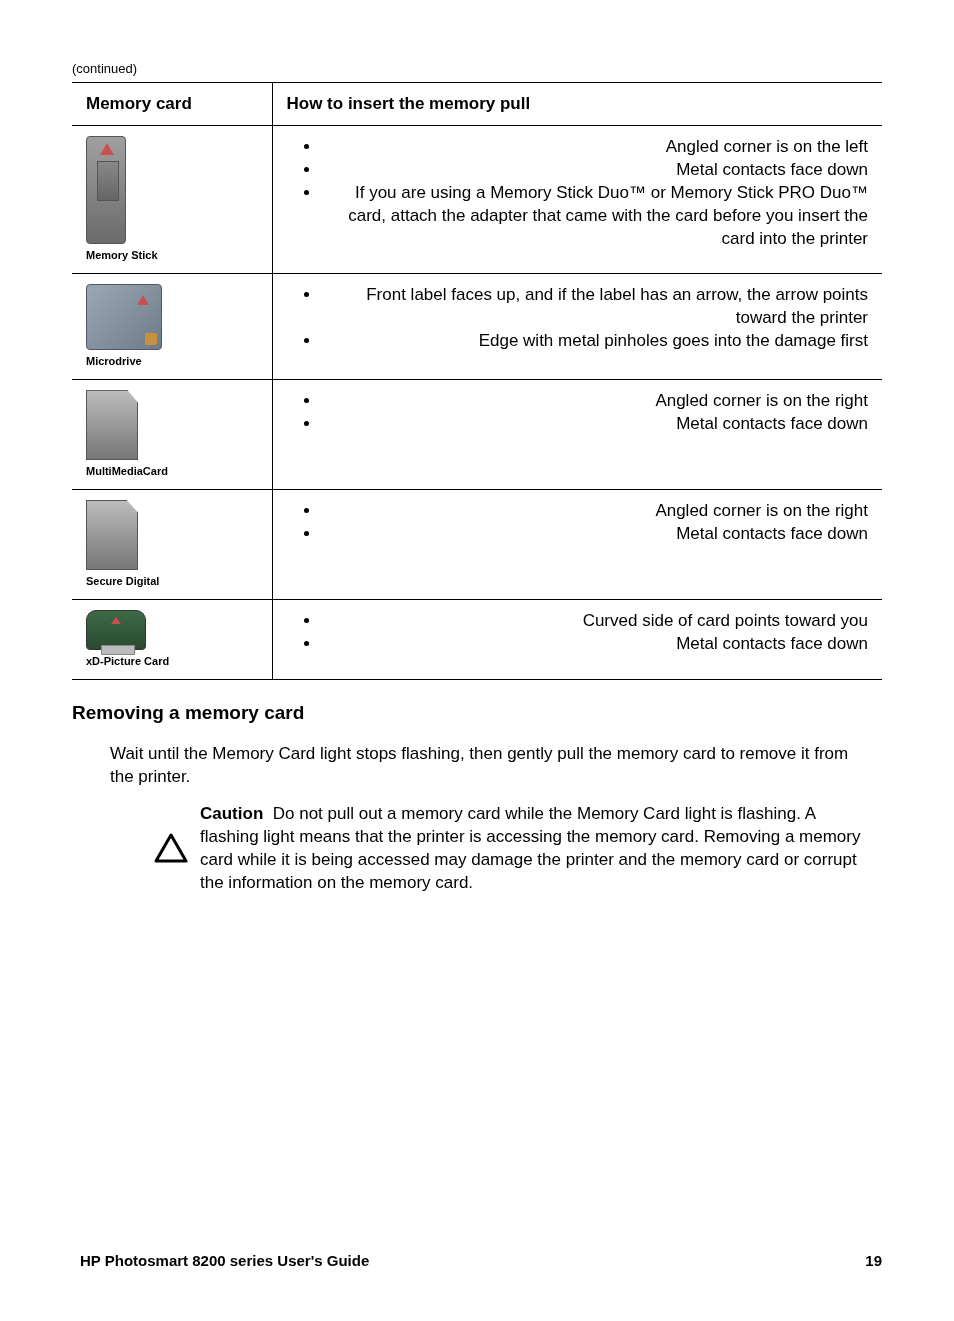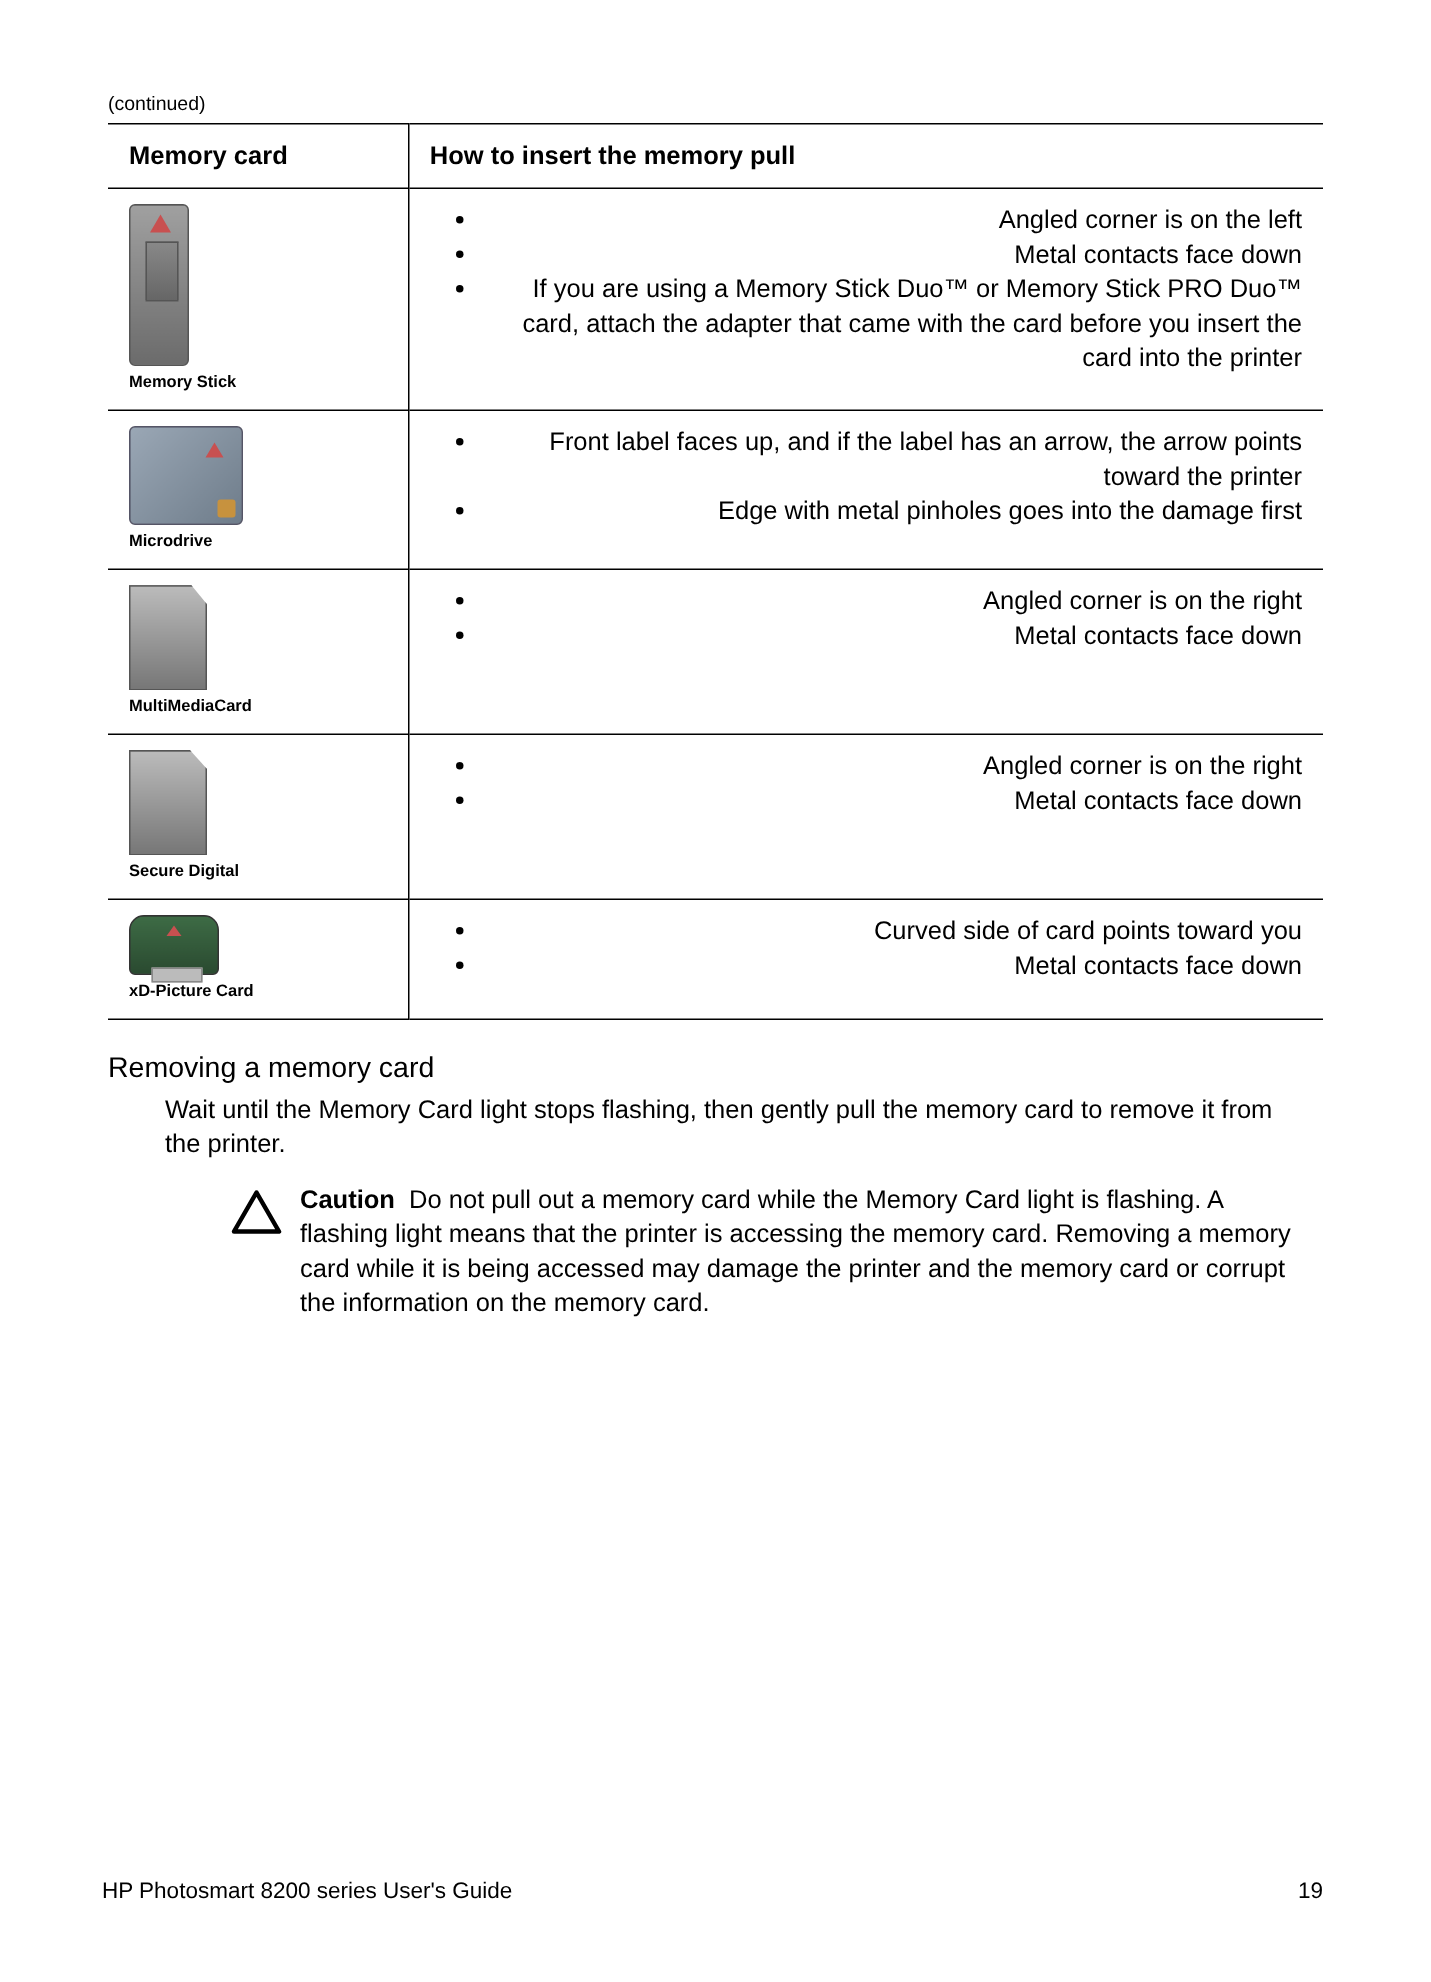--- a/index.html
+++ b/index.html
@@ -30,34 +30,34 @@
     margin-top: 44px;
   }
   th { font-weight: bold; }
   col.c1 { width: 200px; }
   col.c2 { }
   td.left { border-right: 1px solid #000; }
   th.left { border-right: 1px solid #000; }
   .card-label { font-weight: bold; margin-top: 4px; font-size: 11px; }
   ul { margin: 0; padding-left: 34px; }
   li { margin: 0; padding: 0; text-align: right; }
-  .section-heading { font-weight: normal; font-size: 19px; margin-top: 20px; margin-bottom: 4px; }
+  .section-heading { font-weight: bold; font-size: 19px; margin-top: 20px; margin-bottom: 18px; }
   .body-indent { margin-left: 38px; margin-right: 20px; }
-  .caution-row { margin-left: 82px; margin-right: 20px; margin-top: 14px; display: flex; align-items: flex-start; }
+  .caution-row { margin-left: 82px; margin-right: 20px; margin-top: 14px; display: flex; align-items: center; }
   .caution-icon { flex: 0 0 46px; padding-top: 4px; }
   .caution-text { flex: 1; }
   .caution-text .cword { font-weight: bold; }
   .footer {
     position: absolute;
     bottom: 50px;
-    left: 68px;
+    left: 80px;
     right: 72px;
     display: flex;
     justify-content: space-between;
-    font-weight: normal;
+    font-weight: bold;
     font-size: 15px;
   }
   .card-img { display:block; }
 
   
   .ms-card {
     width: 40px; height: 108px;
     background: linear-gradient(to bottom, #a0a0a0, #6b6b6b);
     border: 1px solid #555;
     border-radius: 4px;

